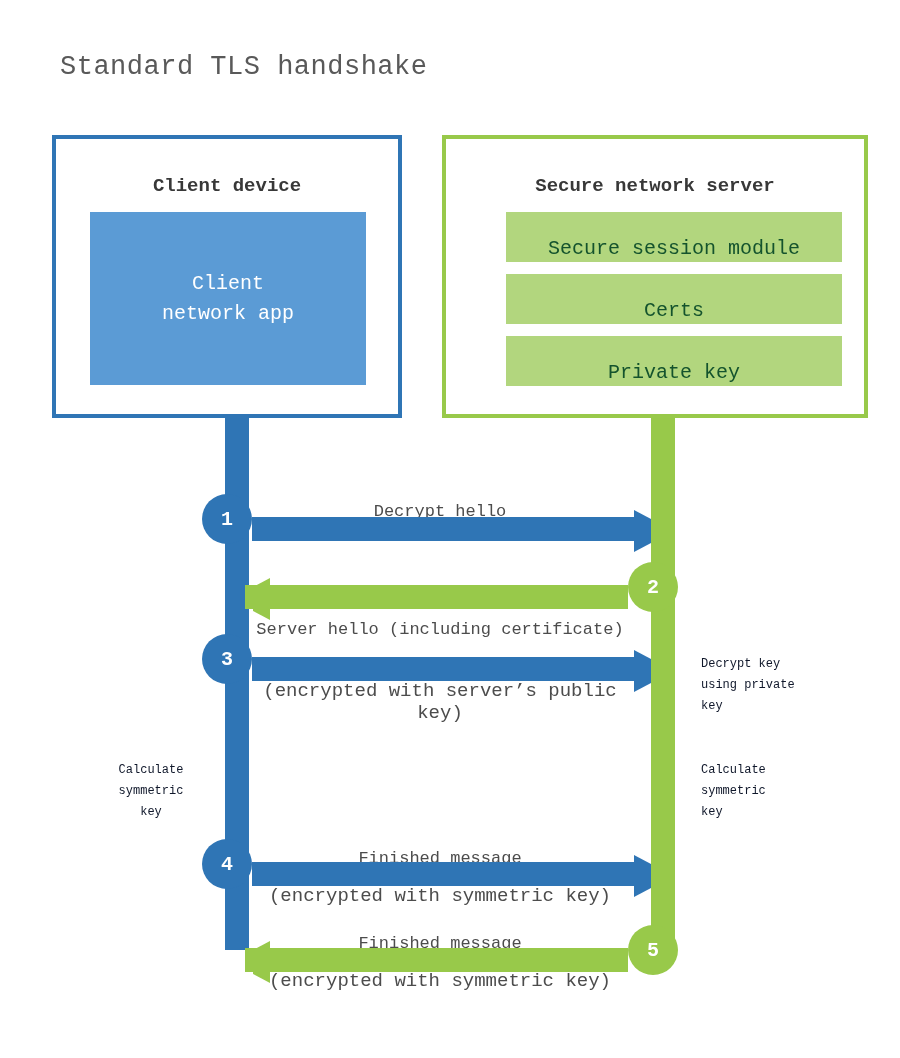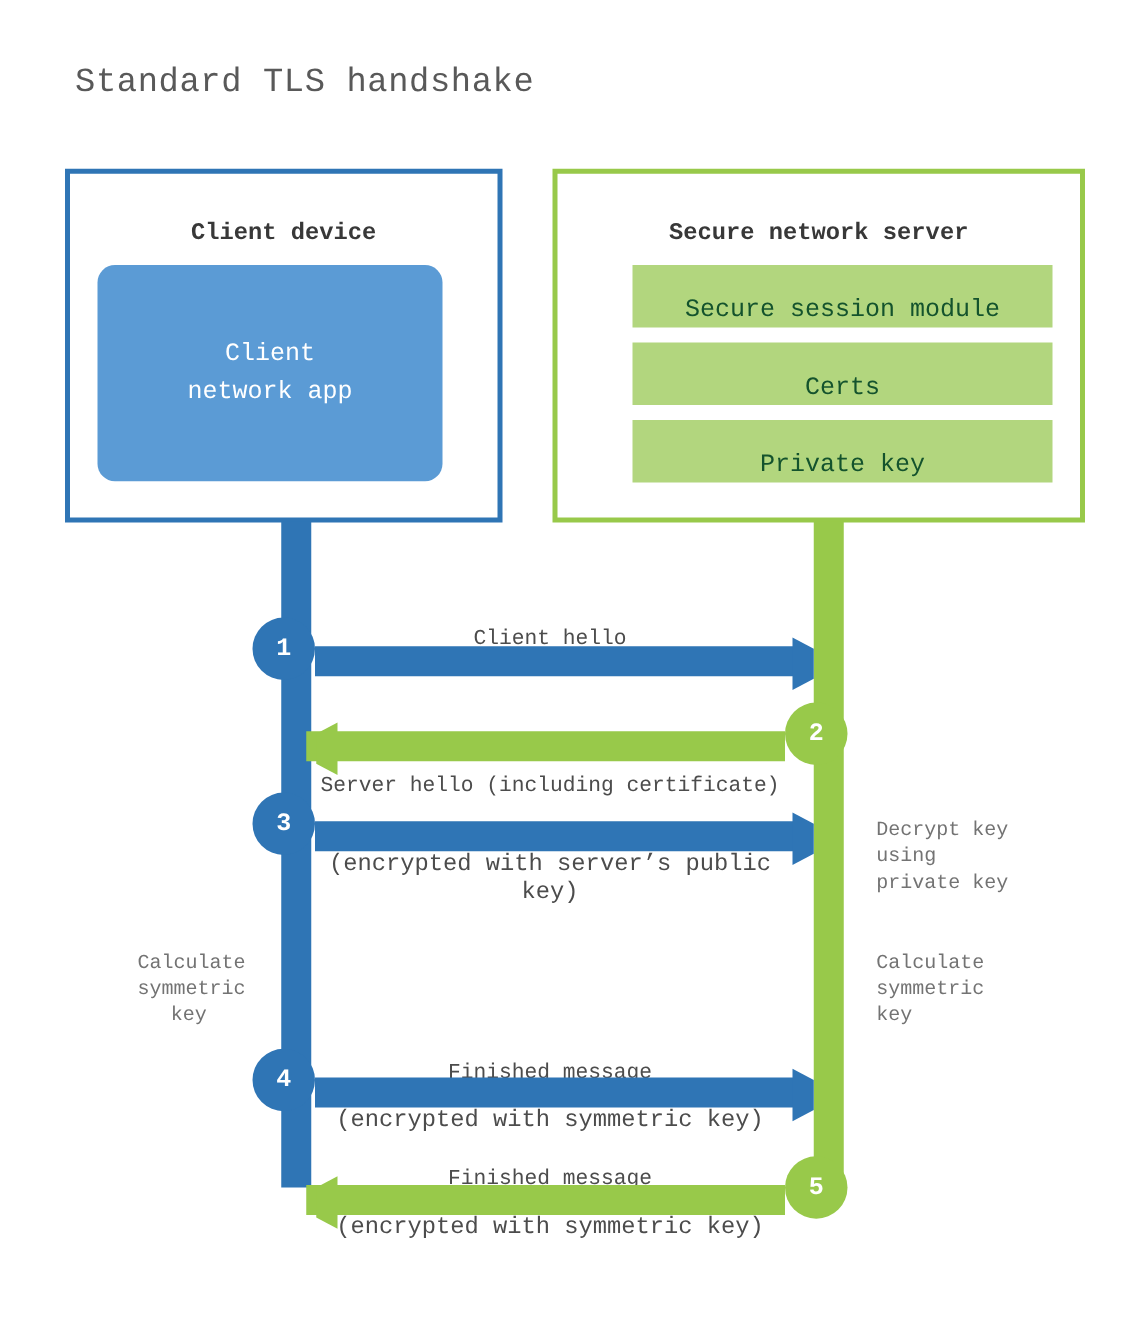--- a/index.html
+++ b/index.html
@@ -24,24 +24,24 @@
     position: absolute; top: 123px; height: 283px;
     background: #ffffff;
   }
   .client-box  { left: 40px;  width: 350px; border: 4px solid var(--blue_stroke, #2f75b5); }
   .server-box  { left: 430px; width: 426px; border: 4px solid var(--green_stroke, #98c94a); }
   .actor-title {
     padding-top: 24px; text-align: center;
     font-size: 19px; font-weight: 700; color: #383838;
   }
   .client-app {
-    position: absolute; left: 66px; top: 200px; width: 276px; height: 173px;
+    position: absolute; left: 78px; top: 200px; width: 276px; height: 173px;
     background: var(--blue_fill, #5b9bd5);
     display: flex; align-items: center; justify-content: center;
-    color: #ffffff; font-size: 20px; text-align: center; border-radius: 14px;
+    color: #ffffff; font-size: 20px; text-align: center;
   }
   .client-app span { display: inline-block; max-width: 175px; line-height: 1.5; }
   .server-bar {
     position: absolute; left: 474px; width: 336px; height: 50px;
     background: var(--green_fill, #b2d67e);
     color: #14532d; font-size: 20px; text-align: center; line-height: 50px; margin-left: 20px;
   }
   .bar1 { top: 200px; } .bar2 { top: 262px; } .bar3 { top: 324px; }
   
   .lifeline { position: absolute; top: 405px; width: 5px; height: 533px; }
@@ -84,21 +84,21 @@
     color: #4c4c4c;
   }
   .msg-label   { font-size: 17px; }
   .msg-sublabel{ font-size: 19px; }
   .l1 { top: 478px; } .l2 { top: 550px; margin-top: 46px; } .l3 { top: 621px; }
   .sub3 { top: 656px; }
   .l4 { top: 825px; } .sub4 { top: 861px; }
   .l5 { top: 910px; } .sub5 { top: 946px; }
   
   .note {
-    position: absolute; font-size: 16px; line-height: 21px; color: #737373;
+    position: absolute; font-size: 12px; line-height: 21px; color: #0f172a;
   }
   .note-decrypt    { left: 677px; top: 630px; width: 140px; text-align: left; }
   .note-calc-left  { left: 86px;  top: 736px; width: 106px; text-align: center; }
   .note-calc-right { left: 677px; top: 736px; width: 110px; text-align: left; }
 </style>
 </head>
 <body>
 
 <div class="canvas">
 
@@ -122,21 +122,21 @@
   </div>
   <div class="server-bar bar2">
     <span>Certs</span>
   </div>
 
   <div class="lifeline lifeline-client"></div>
   <div class="lifeline lifeline-server"></div>
 
   <div class="shaft blue-bg s1"></div>
   <div class="head head-right blue-head h1"></div>
-  <div class="msg-label l1">Client hello</div>
+  <div class="msg-label l1">Decrypt hello</div>
   <div class="circle blue c1">1</div>
 
   <div class="shaft green-bg s2"></div>
   <div class="head head-left green-head h2"></div>
   <div class="msg-label l2">Server hello (including certificate)</div>
   <div class="circle green c2">2</div>
 
   <div class="shaft blue-bg s3"></div>
   <div class="head head-right blue-head h3"></div>
   <div class="msg-sublabel sub3">(encrypted with server’s public key)</div>

